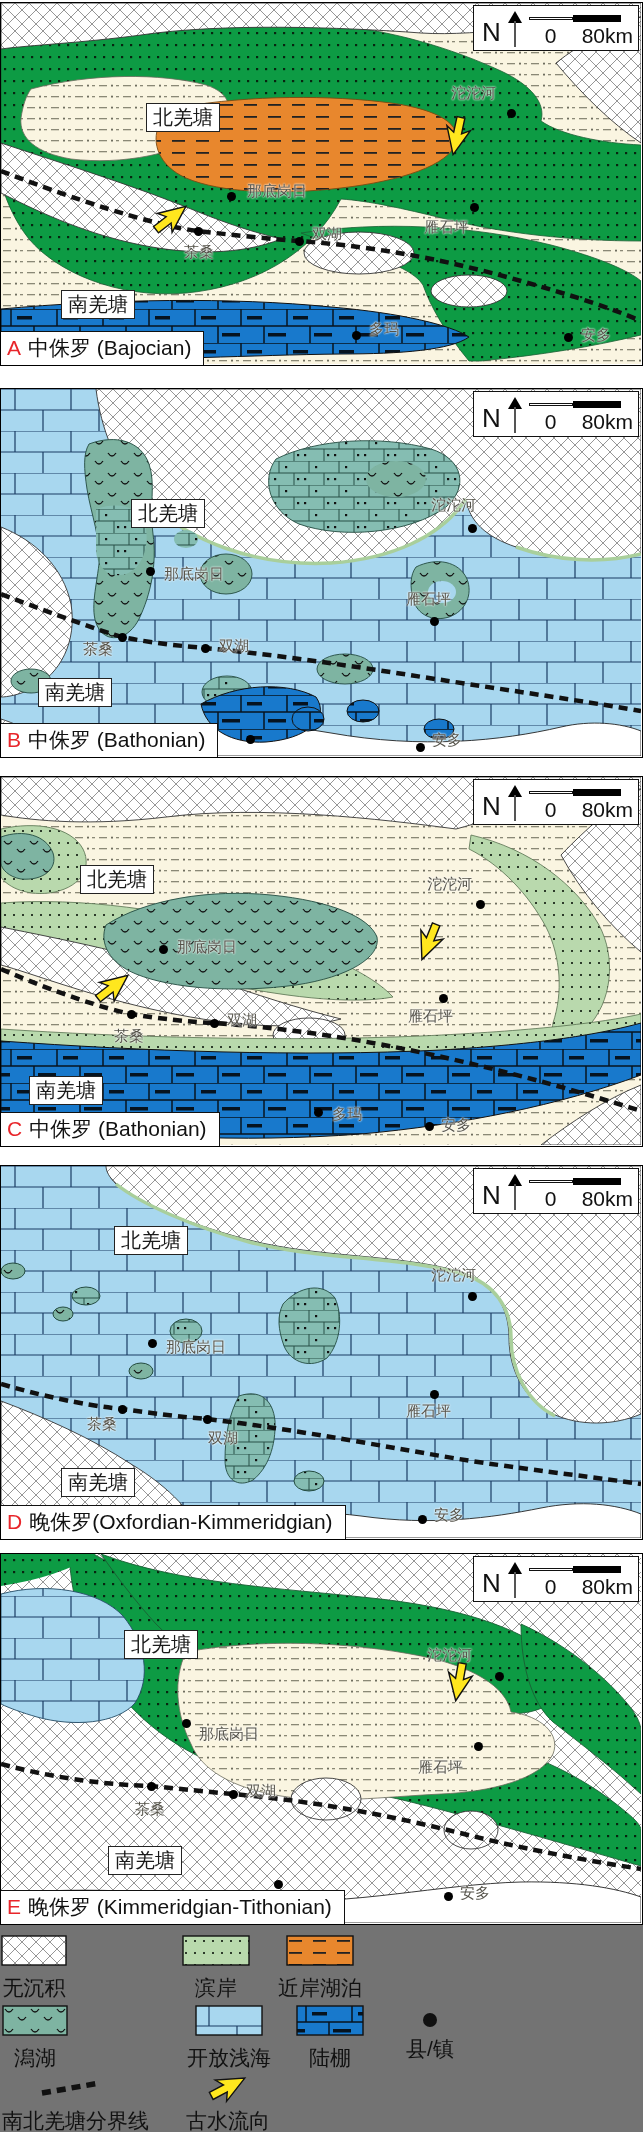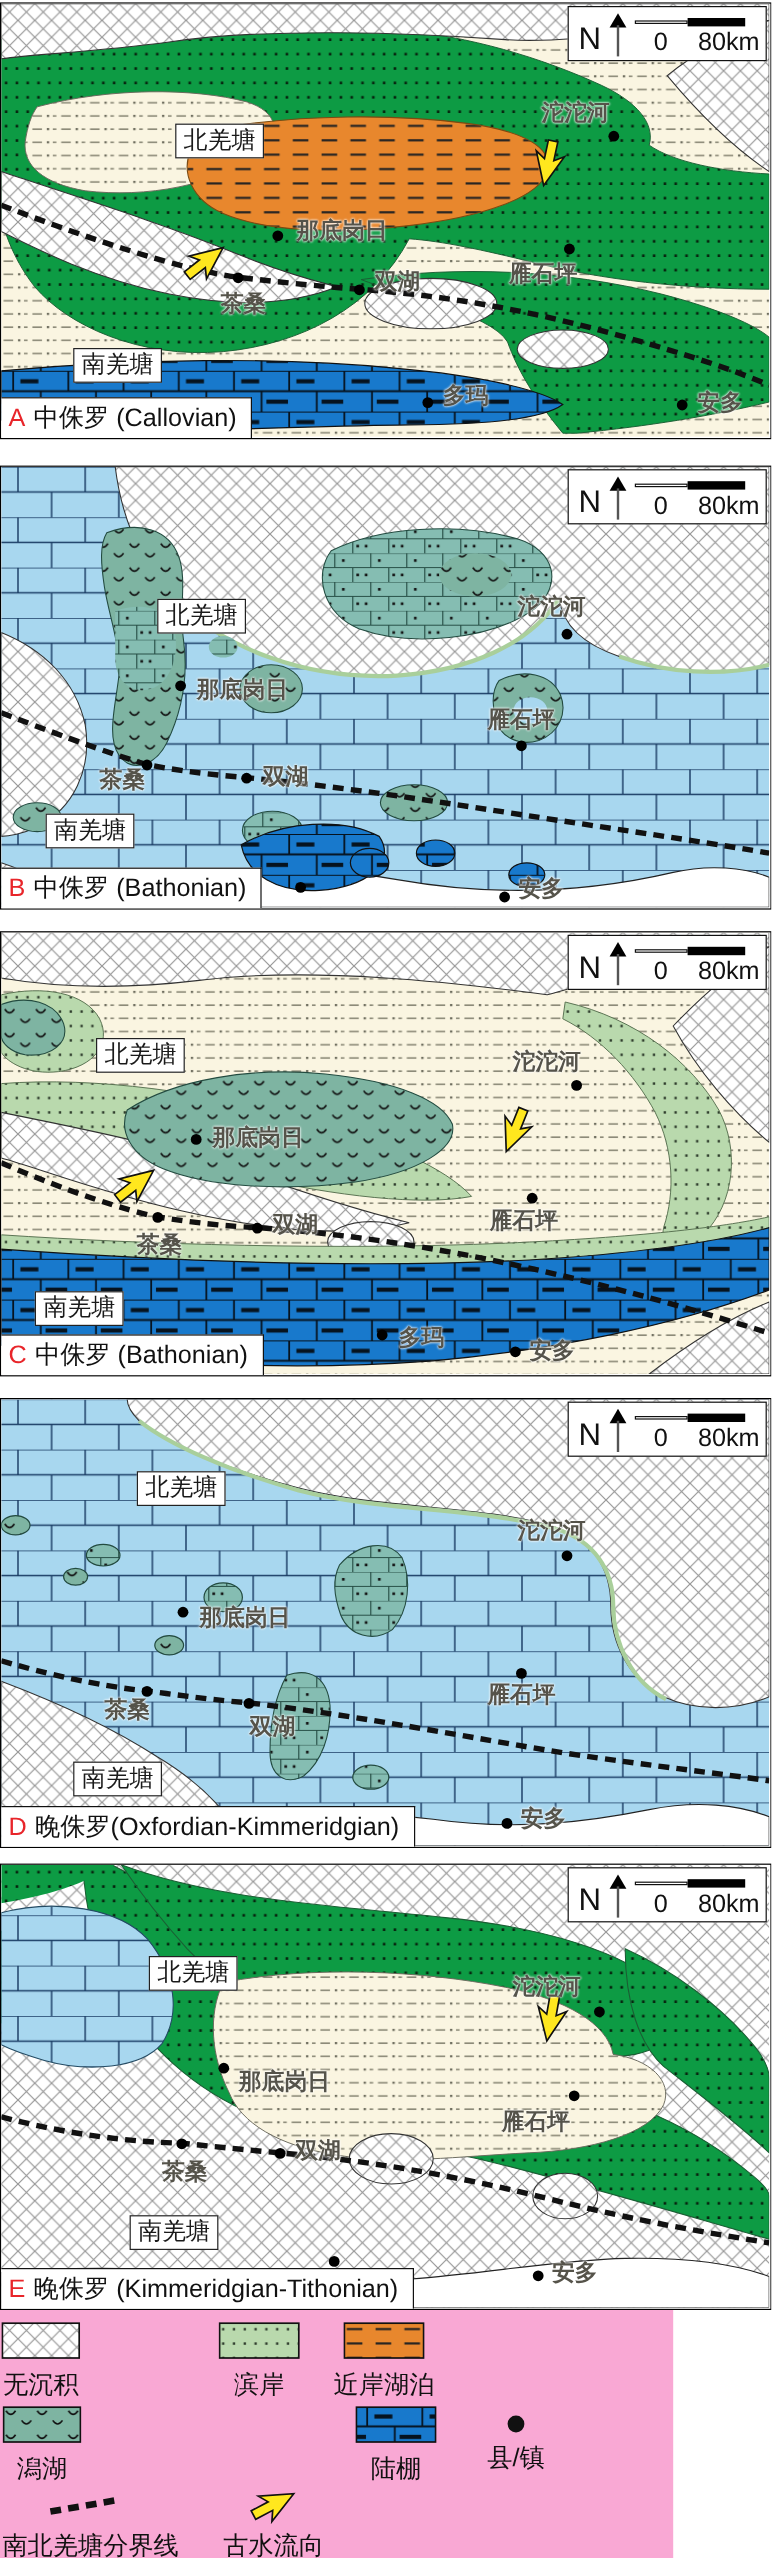--- a/index.html
+++ b/index.html
@@ -19,30 +19,30 @@
                border-left:7px solid transparent;border-right:7px solid transparent;
                border-bottom:12px solid #000;}
   .sbar{display:flex;flex-direction:column;flex:1;margin-top:4px;}
   .sbar-line{display:flex;align-items:center;height:8px;}
   .seg-thin{width:44px;height:3px;background:#fff;border:1.2px solid #111;box-sizing:border-box;}
   .seg-thick{width:48px;height:7px;background:#000;}
   .sbar-labels{display:flex;justify-content:space-between;font-size:21px;color:#111;
                padding:2px 0 0 16px;line-height:1;}
   
   .towndot{position:absolute;width:9px;height:9px;background:#000;border-radius:50%;z-index:5;}
-  .townlabel{position:absolute;font-size:19px;line-height:1.05;color:#55534a;white-space:nowrap;
-             text-shadow:0 0 2px #fff,0 0 2px #fff;z-index:5;font-weight:bold;}
+  .townlabel{position:absolute;font-size:15px;line-height:1.05;color:#55534a;white-space:nowrap;
+             text-shadow:0 0 2px #fff,0 0 2px #fff;z-index:5;}
   .regionbox{position:absolute;background:#fff;border:1.1px solid #222;color:#1a1a1a;
              font-size:20px;line-height:1;padding:3px 6px 4px 6px;white-space:nowrap;z-index:5;}
   .ptitle{position:absolute;left:0;bottom:0;background:#fff;border-top:1.4px solid #111;
           border-right:1.4px solid #111;padding:2px 12px 3px 6px;font-size:21px;color:#111;
           white-space:nowrap;z-index:7;}
   .pletter{color:#e8252a;margin-right:7px;}
   
-  #legend{position:absolute;left:0;top:1925px;width:561px;height:207px;background:#f9a8d4;}
+  #legend{position:absolute;left:0;top:1925px;width:643px;height:207px;background:#737373;}
   .lg-item{position:absolute;width:130px;display:flex;flex-direction:column;align-items:center;}
   .lg-item svg{display:block;}
   .lg-label{font-size:21px;color:#111;margin-top:11px;line-height:1;white-space:nowrap;}
   .lg-dot{width:14px;height:14px;border-radius:50%;background:#111;margin-top:8px;}
   .lg-misc{position:absolute;font-size:21px;color:#111;white-space:nowrap;}
 </style>
 </head>
 <body>
 
 <div id="page">
@@ -144,21 +144,21 @@
         <div class="townlabel" style="left: 311px; top: 223px;">双湖</div>
         <div class="towndot" style="left: 193px; top: 224px;"></div>
         <div class="townlabel" style="left: 183px; top: 241px;">茶桑</div>
         <div class="towndot" style="left: 469px; top: 200px;"></div>
         <div class="townlabel" style="left: 423px; top: 216px;">雁石坪</div>
         <div class="towndot" style="left: 351px; top: 328px;"></div>
         <div class="townlabel" style="left: 368px; top: 318px;">多玛</div>
         <div class="towndot" style="left: 563px; top: 330px;"></div>
         <div class="townlabel" style="left: 580px; top: 324px;">安多</div>
       </div>
-  <div class="ptitle"><span class="pletter">A</span><span>中侏罗 (Callovian)</span></div>
+  <div class="ptitle"><span class="pletter">A</span><span>中侏罗 (Bajocian)</span></div>
 </section>
 
 <section class="panel" id="panel-B" style="top:388px;height:370px">
   <svg class="map" width="640" height="367" viewBox="0 0 640 367">
     <rect x="0" y="0" width="640" height="367" fill="url(#p-sea)"></rect>
     <path fill="url(#p-nodep)" stroke="#333" stroke-width="0.9" d="M95,0 H640 V165 C600,175 555,172 515,158 C485,148 468,132 465,110 C440,148 390,170 330,174 C255,178 185,152 142,108 C115,78 100,40 95,0 Z"></path>
     <path fill="none" stroke="#a9cf9b" stroke-width="3.5" d="M142,108 C185,152 255,178 330,174 C390,170 440,148 465,110 M515,158 C555,172 600,175 640,165"></path>
     <path fill="url(#p-nodep)" stroke="#333" stroke-width="0.9" d="M0,138 C35,152 62,178 70,215 C76,252 60,285 30,300 C18,306 6,308 0,308 Z"></path>
     <path fill="url(#p-nodep)" stroke="#333" stroke-width="0.9" d="M0,330 C25,338 48,352 60,367 L0,367 Z"></path>
     <path fill="#ffffff" stroke="#222" stroke-width="0.9" d="M60,367 C140,336 240,328 330,344 C420,360 500,352 560,338 C590,331 620,334 640,342 L640,367 Z"></path>
@@ -398,20 +398,26 @@
         </svg>
     <span class="lg-label">近岸湖泊</span>
   </div>
 
   <div class="lg-item" style="left:-30px;top:80px">
     <svg width="66" height="31">
           <rect x="1" y="1" width="64" height="29" fill="url(#p-lagoon)" stroke="#111" stroke-width="1.4"></rect>
         </svg>
     <span class="lg-label">潟湖</span>
   </div>
+  <div class="lg-item" style="left:164px;top:80px">
+    <svg width="68" height="31">
+          <rect x="1" y="1" width="66" height="29" fill="url(#p-sea)" stroke="#111" stroke-width="1.4"></rect>
+        </svg>
+    <span class="lg-label">开放浅海</span>
+  </div>
   <div class="lg-item" style="left:365px;top:80px">
     <span class="lg-dot"></span>
     <span class="lg-label">县/镇</span>
   </div>
   <div class="lg-item" style="left:265px;top:80px">
     <svg width="68" height="31">
           <rect x="1" y="1" width="66" height="29" fill="url(#p-shelf)" stroke="#111" stroke-width="1.4"></rect>
         </svg>
     <span class="lg-label">陆棚</span>
   </div>

